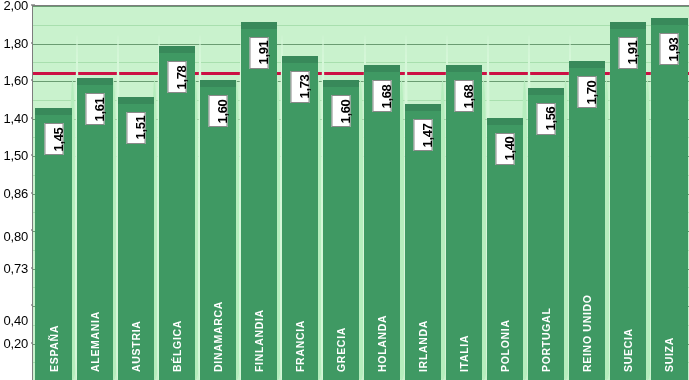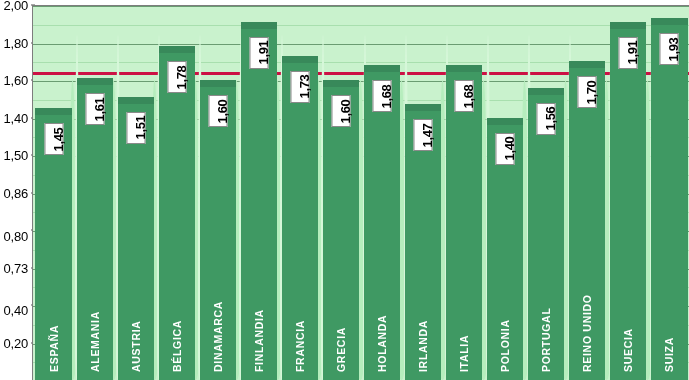--- a/index.html
+++ b/index.html
@@ -150,21 +150,21 @@
       <div class="ytick" style="top: 117.5px;">1,40</div>
       <div class="ytick-dash" style="top: 117.5px;"></div>
       <div class="ytick" style="top: 155px;">1,50</div>
       <div class="ytick-dash" style="top: 155px;"></div>
       <div class="ytick" style="top: 192.5px;">0,86</div>
       <div class="ytick-dash" style="top: 192.5px;"></div>
       <div class="ytick" style="top: 236px;">0,80</div>
       <div class="ytick-dash" style="top: 230px;"></div>
       <div class="ytick" style="top: 267.5px;">0,73</div>
       <div class="ytick-dash" style="top: 267.5px;"></div>
-      <div class="ytick" style="top: 310px; text-align: center;">0,40</div>
+      <div class="ytick" style="top: 320px; text-align: center;">0,40</div>
       <div class="ytick-dash" style="top: 305px;"></div>
       <div class="ytick" style="top: 342.5px;">0,20</div>
       <div class="ytick-dash" style="top: 342.5px;"></div>
     </div>
 
   <div id="plot">
     <div id="refline" style="top: 65.5625px; background: rgb(204, 17, 68);"></div>
   <div class="gridline major" style="top: 0px;"></div>
       <div class="gridline major" style="top: 37.5px;"></div>
       <div class="gridline major" style="top: 75px;"></div>

